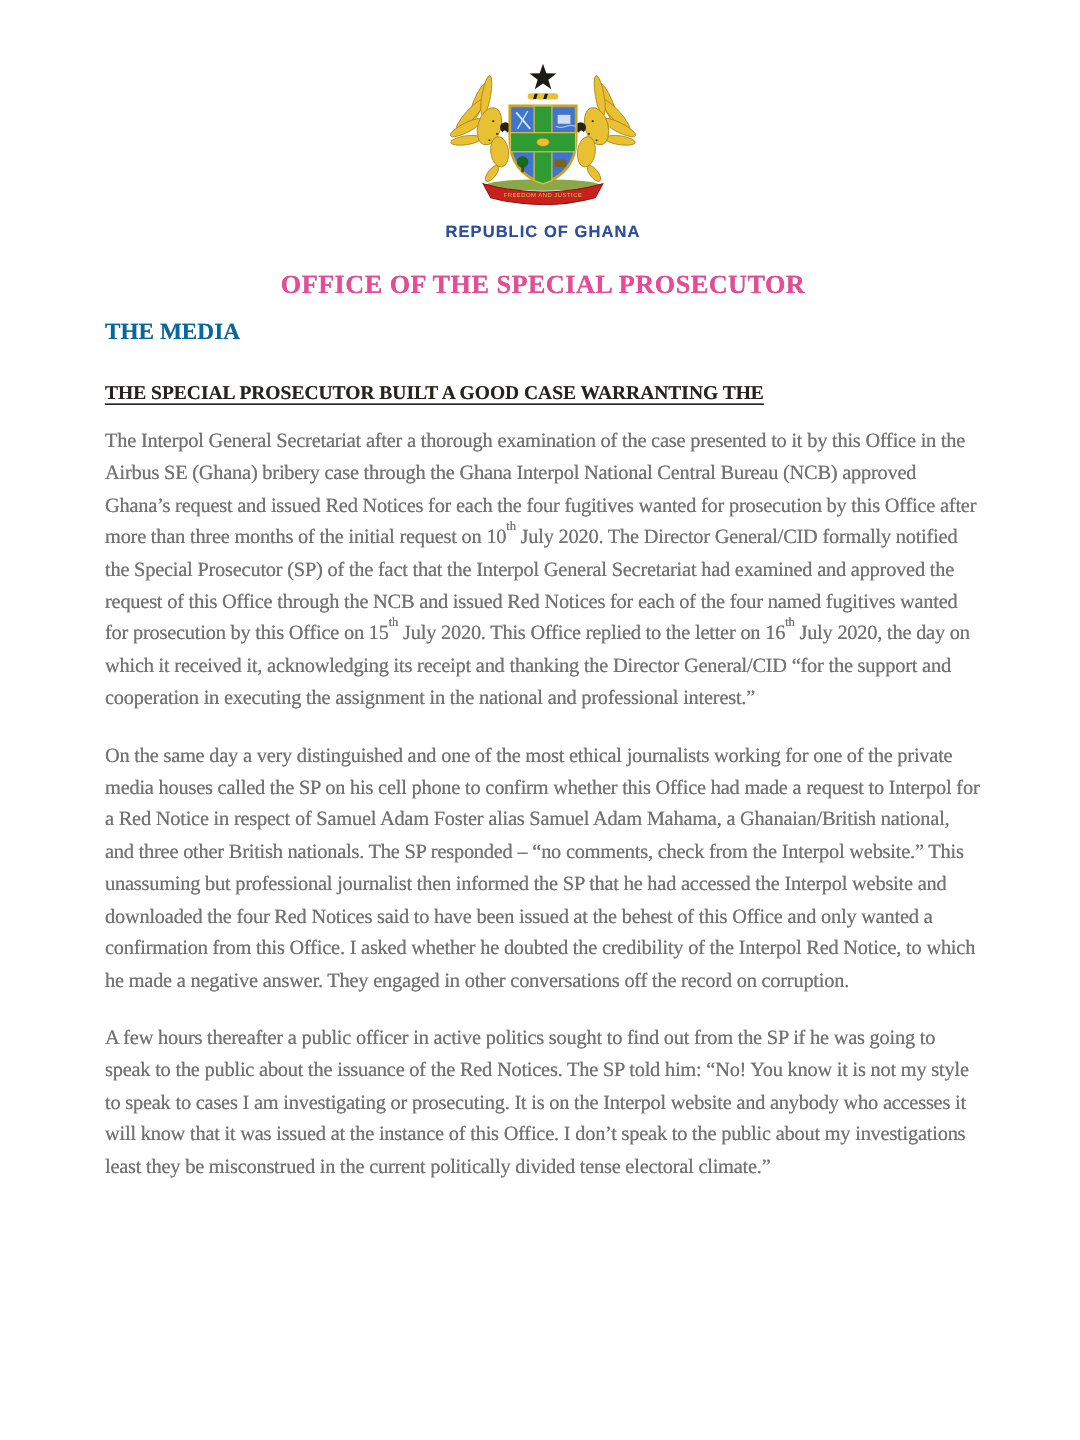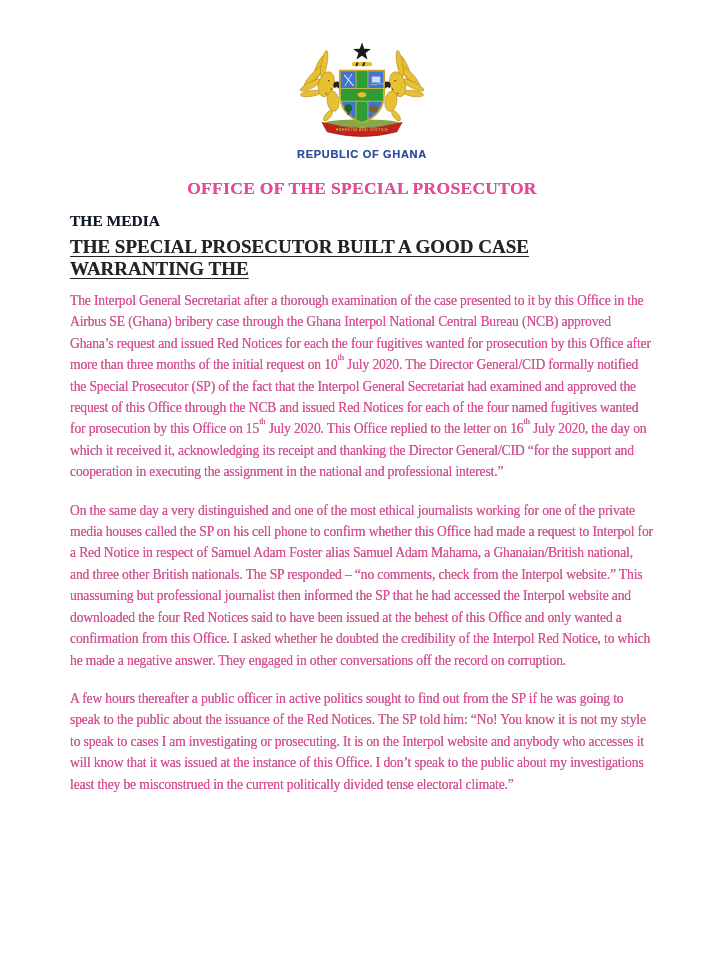--- a/index.html
+++ b/index.html
@@ -8,25 +8,25 @@
         text-shadow:0 0 .4px rgba(47,45,41,.6);}
   .inner{padding:40px 66px 0 70px;}
   .crest-wrap{text-align:center;}
   .crest-svg{display:inline-block;}
   .crest-caption{font-family:"Liberation Sans", sans-serif;font-size:11px;font-weight:700;
                  color:#2b4fa5;letter-spacing:.7px;margin-top:2px;}
   .title{text-align:center;font-size:17.5px;font-weight:700;letter-spacing:.3px;
          margin:18px 0 0;color:#ec4899;}
   .meta-row{display:flex;justify-content:space-between;align-items:baseline;
             margin-top:16px;padding-right:82px;font-weight:700;font-size:15.5px;color:#262420;}
-  .audience{margin-top:13px;font-weight:700;font-size:15.5px;color:#0f172a;}
-  .headline{margin-top:6px;font-weight:700;font-size:19px;line-height:22px;color:#262420;}
+  .audience{margin-top:13px;font-weight:700;font-size:15.5px;color:#0369a1;}
+  .headline{margin-top:20px;font-weight:700;font-size:13px;line-height:22px;color:#262420;}
   .headline .hl{text-decoration:underline;text-decoration-thickness:1.4px;text-underline-offset:3px;}
   p.body{font-size:13.6px;line-height:21.4px;letter-spacing:-0.15px;margin:17px 0 0;
-         width:584px;color:#ec4899;}
+         width:584px;color:#737373;}
   p.body.first{margin-top:10px;}
   sup{font-size:.62em;line-height:0;position:relative;top:-.45em;}
 </style>
 </head>
 <body>
 
 <div class="page">
   <div class="inner">
 
     <div class="crest-wrap">

